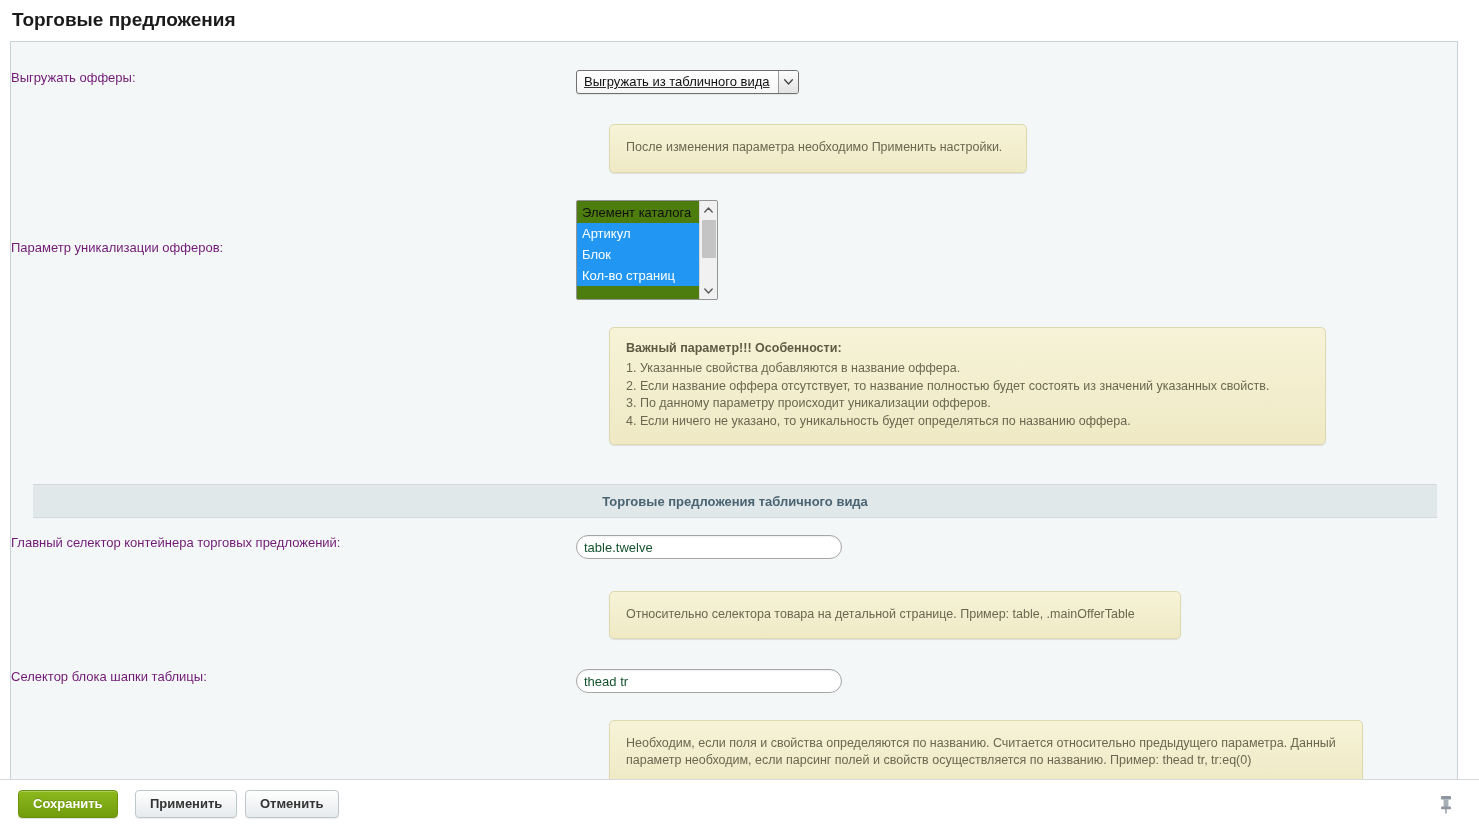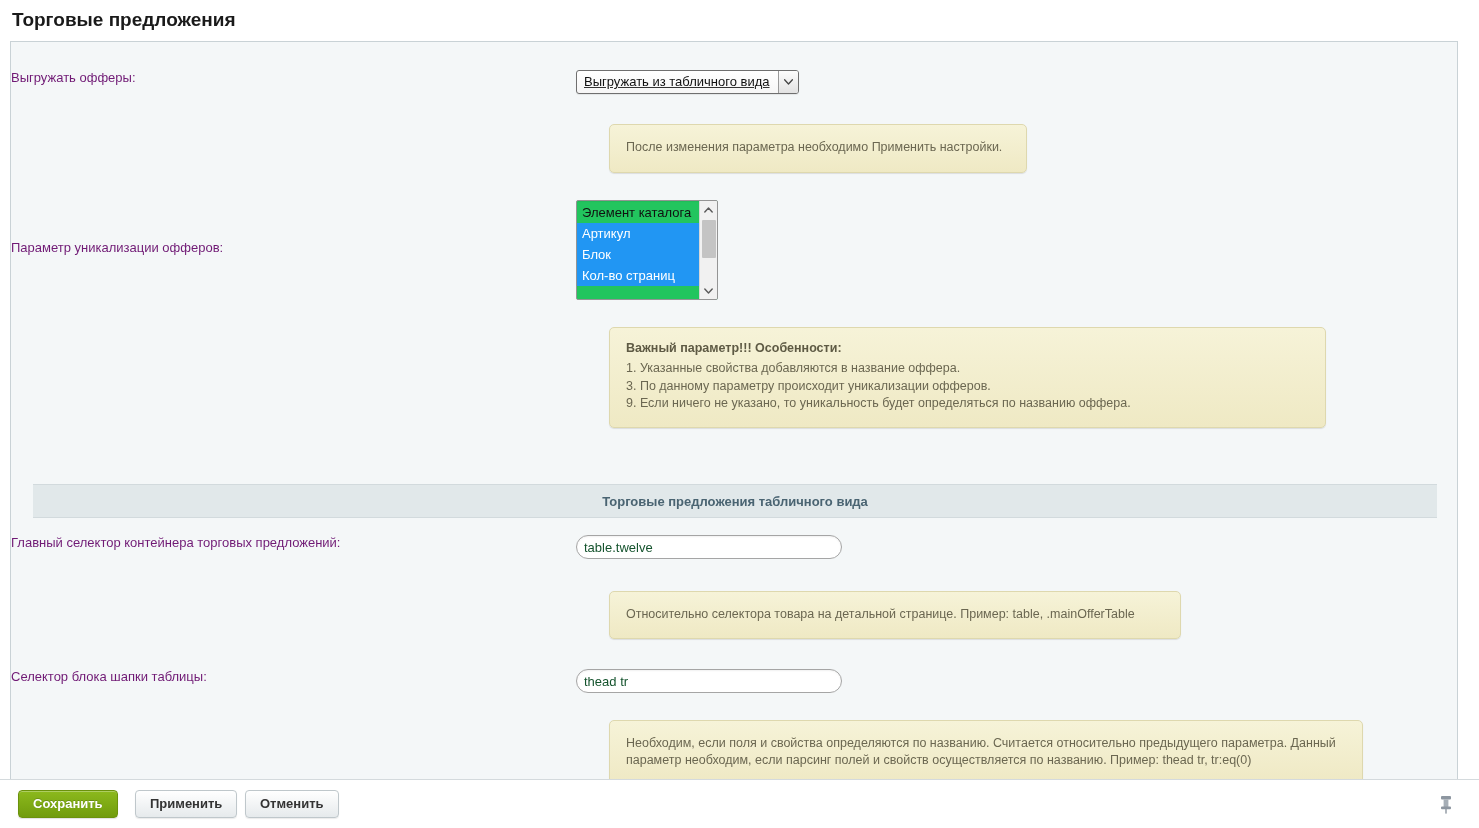--- a/index.html
+++ b/index.html
@@ -133,21 +133,21 @@
     font-size: 12.5px;
     color: #6b6751;
     white-space: nowrap;
   }
 
   
   .listbox {
     position: relative;
     width: 142px;
     height: 100px;
-    background: #22c55e;
+    background: #4d7c0f;
     border: 1px solid #949494;
     border-radius: 2px;
     box-sizing: border-box;
     display: flex;
     overflow: hidden;
     box-shadow: inset 0 1px 1px rgba(0,0,0,0.05);
   }
   .listbox-options {
     flex: 1;
     overflow: hidden;
@@ -333,22 +333,23 @@
             </div>
           </div>
         </div>
       </div>
     </div>
 
     <div class="note note-list note-important">
       <div class="note-title">Важный параметр!!! Особенности:</div>
       <ol>
         <li>1. Указанные свойства добавляются в название оффера.</li>
+        <li>2. Если название оффера отсутствует, то название полностью будет состоять из значений указанных свойств.</li>
         <li>3. По данному параметру происходит уникализации офферов.</li>
-        <li>9. Если ничего не указано, то уникальность будет определяться по названию оффера.</li>
+        <li>4. Если ничего не указано, то уникальность будет определяться по названию оффера.</li>
       </ol>
     </div>
 
     <div class="section-header sec-table">Торговые предложения табличного вида</div>
 
     <div class="field-row row-main-sel">
       <div class="field-label">Главный селектор контейнера торговых предложений:</div>
       <div class="field-control">
         <input class="text-input" type="text" value="table.twelve" style="">
       </div>

